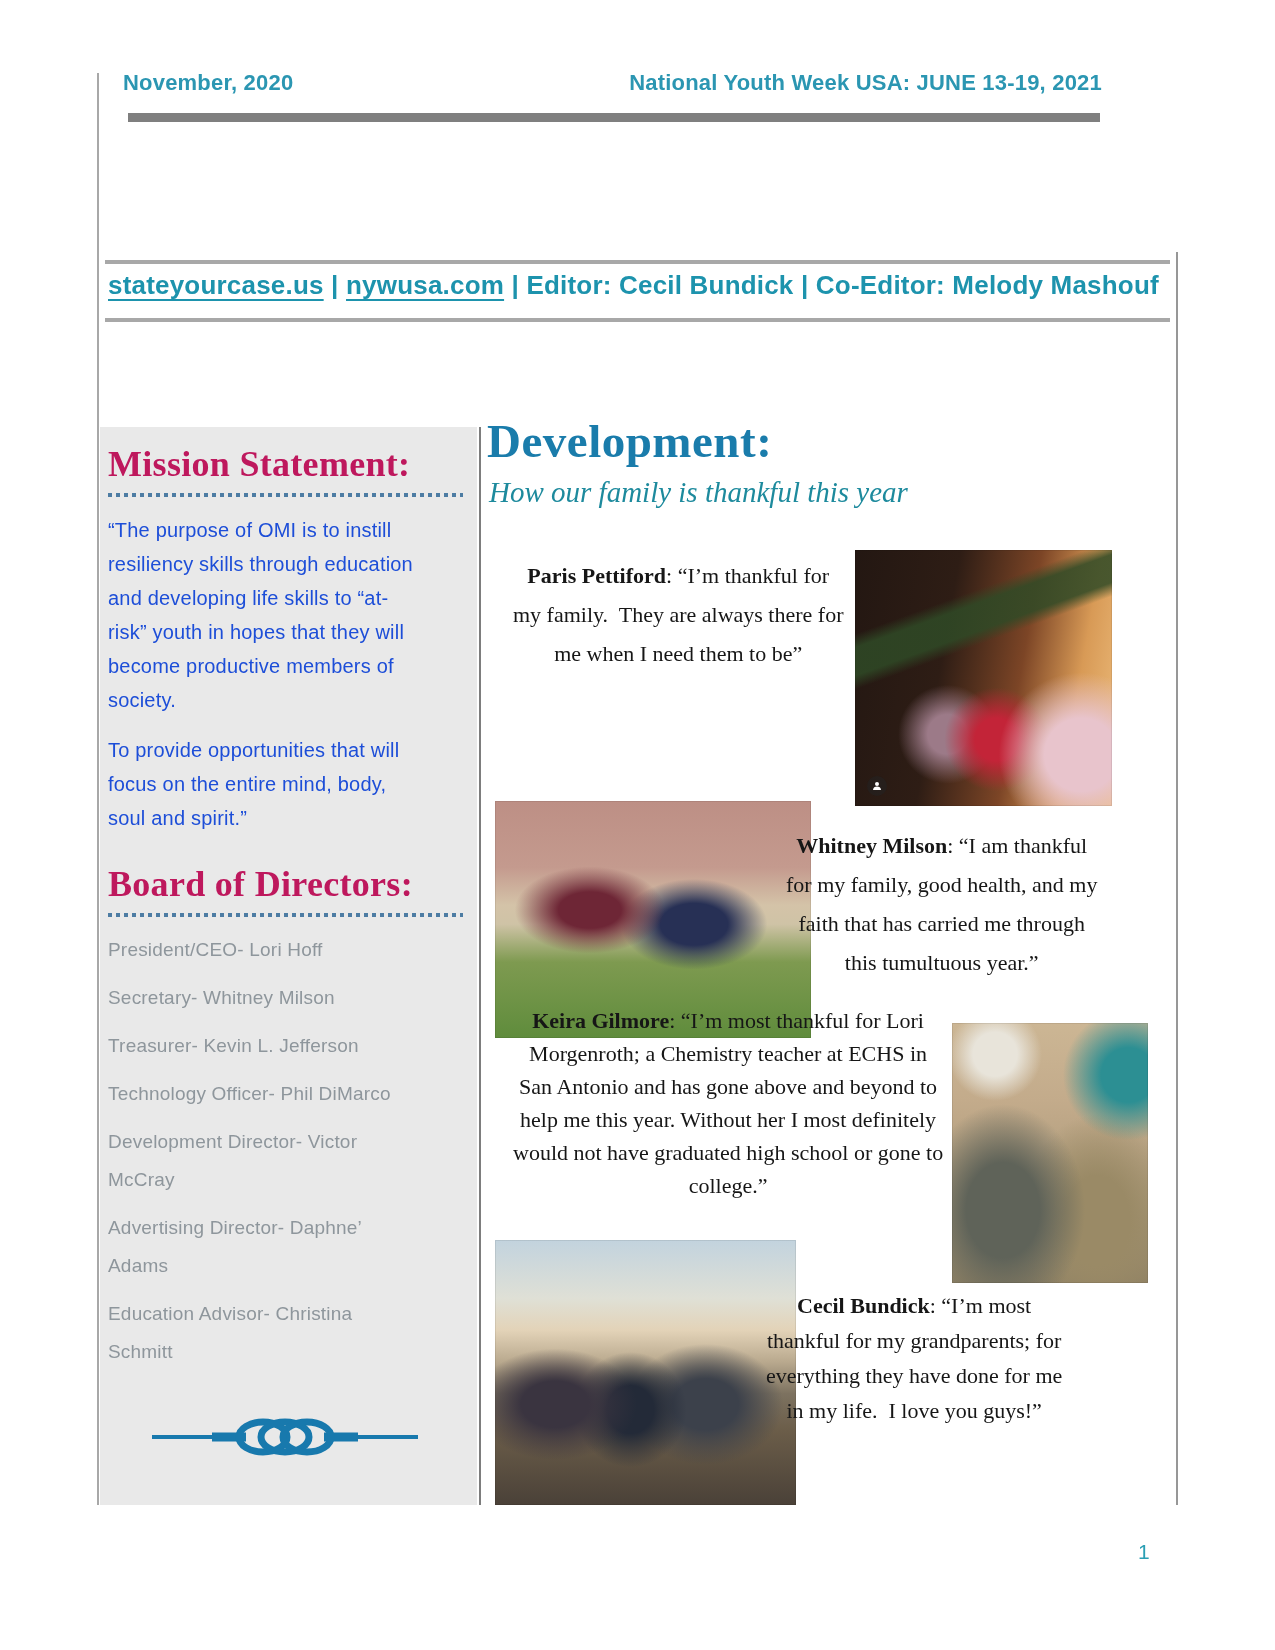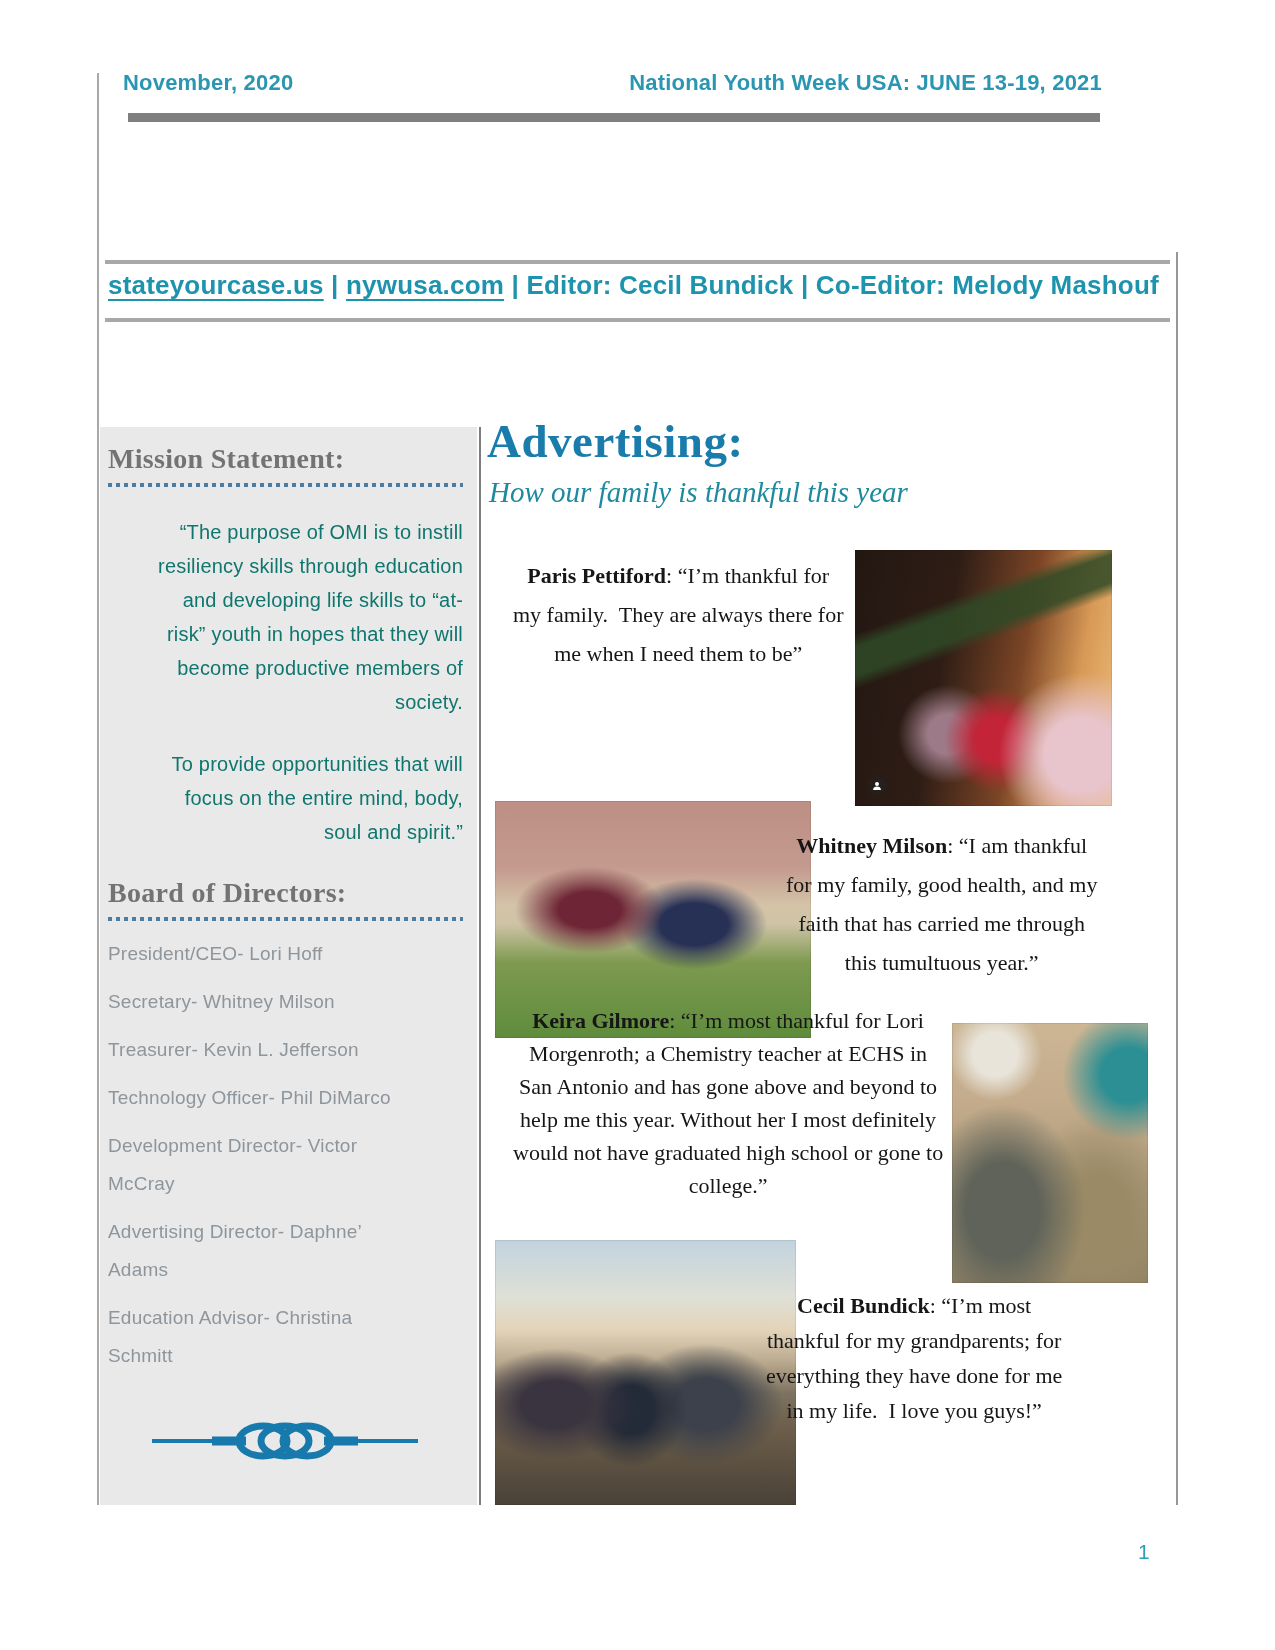--- a/index.html
+++ b/index.html
@@ -17,24 +17,24 @@
   .masthead{left:60px;top:142px;width:1110px;text-align:center;
             font-family:"Liberation Serif",serif;font-size:90px;line-height:1.05;color:#21978d;}
   .rule-a{left:105px;top:260px;width:1065px;height:4px;background:#a8a8a8;}
   .rule-b{left:105px;top:318px;width:1065px;height:4px;background:#a8a8a8;}
   .info-line{left:108px;top:270px;width:1070px;font-weight:bold;font-size:26px;color:#1d93ad;letter-spacing:.2px;}
   .info-line a{color:#1d93ad;text-decoration:underline;text-underline-offset:5px;}
 
   
   .sidebar{left:100px;top:427px;width:377px;height:1078px;background:#e9e9e9;
            padding:10px 14px 0 8px;box-sizing:border-box;}
-  .side-heading{font-family:"Liberation Serif",serif;font-weight:bold;font-size:28px;
-                color:#737373;margin:6px 0 8px 0;letter-spacing:.3px;}
+  .side-heading{font-family:"Liberation Serif",serif;font-weight:bold;font-size:36px;
+                color:#be185d;margin:6px 0 8px 0;letter-spacing:.3px;}
   .dotted{height:4px;background-image:repeating-linear-gradient(90deg,#4d7ca3 0 4px,transparent 4px 8px);}
-  .side-text{font-size:20px;color:#0f766e;line-height:34px;white-space:pre;margin:28px 0 0 0;letter-spacing:.2px;text-align:right;}
+  .side-text{font-size:20px;color:#1d4ed8;line-height:34px;white-space:pre;margin:16px 0 0 0;letter-spacing:.2px;}
   .board-gap{margin-top:28px;}
   .board-list{margin-top:14px;}
   .board-member{font-size:19px;color:#8e969c;line-height:38px;white-space:pre;margin:0 0 10px 0;letter-spacing:.2px;}
   .knot{margin:34px 0 0 42px;width:270px;height:44px;}
 
   
   .article-title{left:487px;top:414px;font-family:"Liberation Serif",serif;font-weight:bold;
                  font-size:47px;color:#1a7cab;letter-spacing:.5px;}
   .article-subtitle{left:489px;top:476px;font-family:"Liberation Serif",serif;font-style:italic;
                     font-size:29px;color:#1d8a9d;}
@@ -127,21 +127,21 @@
         <line x1="174" y1="22" x2="208" y2="22" stroke-width="9"></line>
         <line x1="208" y1="22" x2="268" y2="22" stroke-width="4"></line>
         <ellipse cx="113" cy="22" rx="24" ry="15" stroke-width="7"></ellipse>
         <ellipse cx="135" cy="22" rx="24" ry="15" stroke-width="7"></ellipse>
         <ellipse cx="157" cy="22" rx="24" ry="15" stroke-width="7"></ellipse>
       </g>
     </svg>
   </div>
   <div class="abs vline-mid"></div>
 
-  <div class="abs article-title">Advertising:</div>
+  <div class="abs article-title">Development:</div>
   <div class="abs article-subtitle">How our family is thankful this year</div>
 
   <p class="abs quote" id="q-paris"><strong>Paris Pettiford</strong><span>: “I’m thankful for
 my family.  They are always there for
 me when I need them to be”</span></p>
 
   <div class="abs photo" id="photo-paris" aria-label="Five family members dressed up beside a staircase decorated with holiday garland">
     <div class="tag-icon">
       <svg viewBox="0 0 24 24" xmlns="http://www.w3.org/2000/svg">
           <circle cx="12" cy="8" r="4" fill="#ffffff"></circle>

